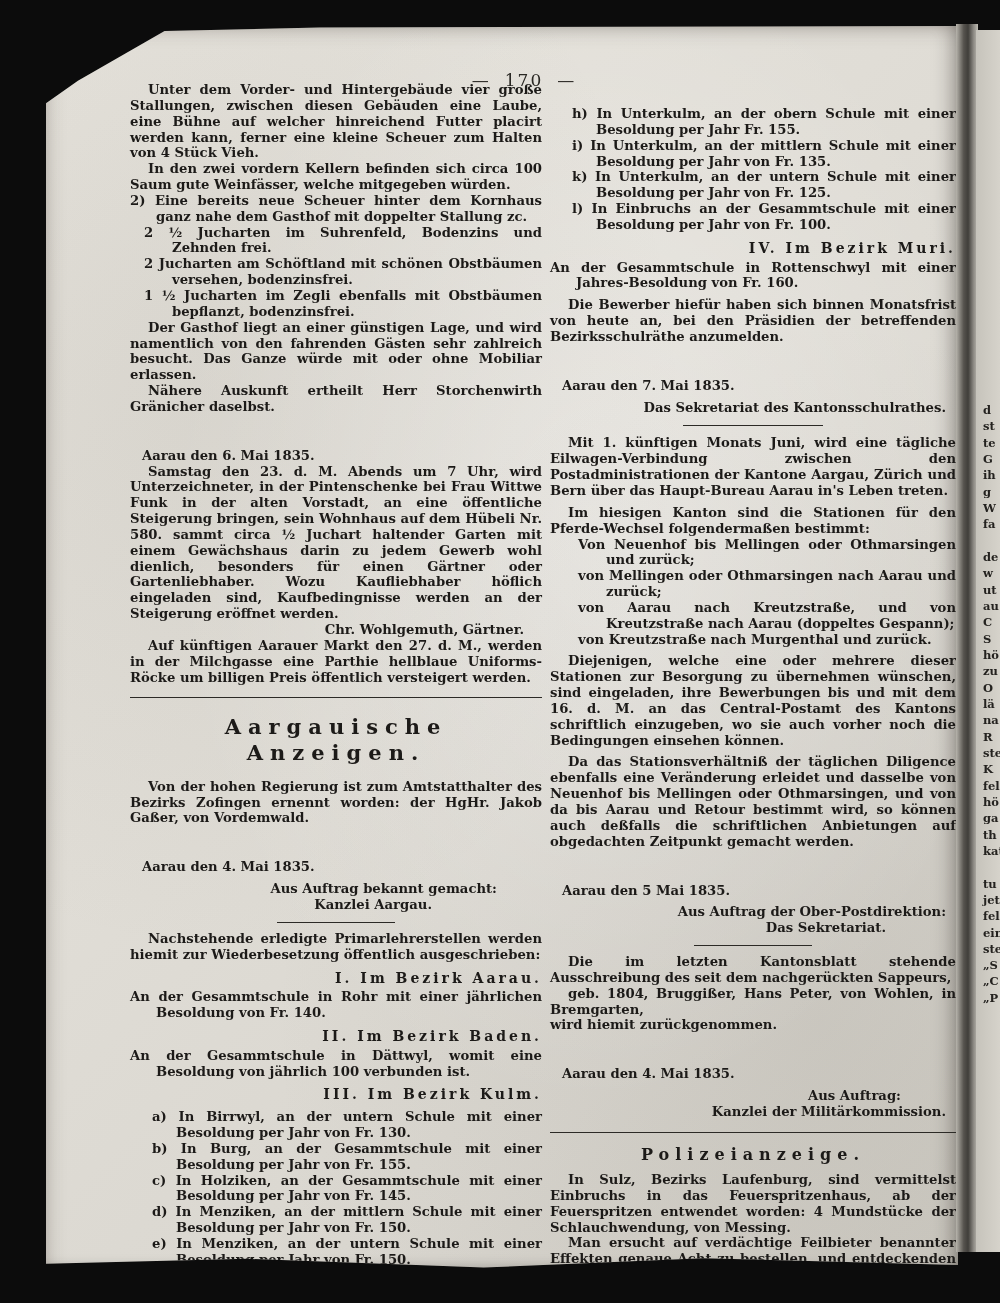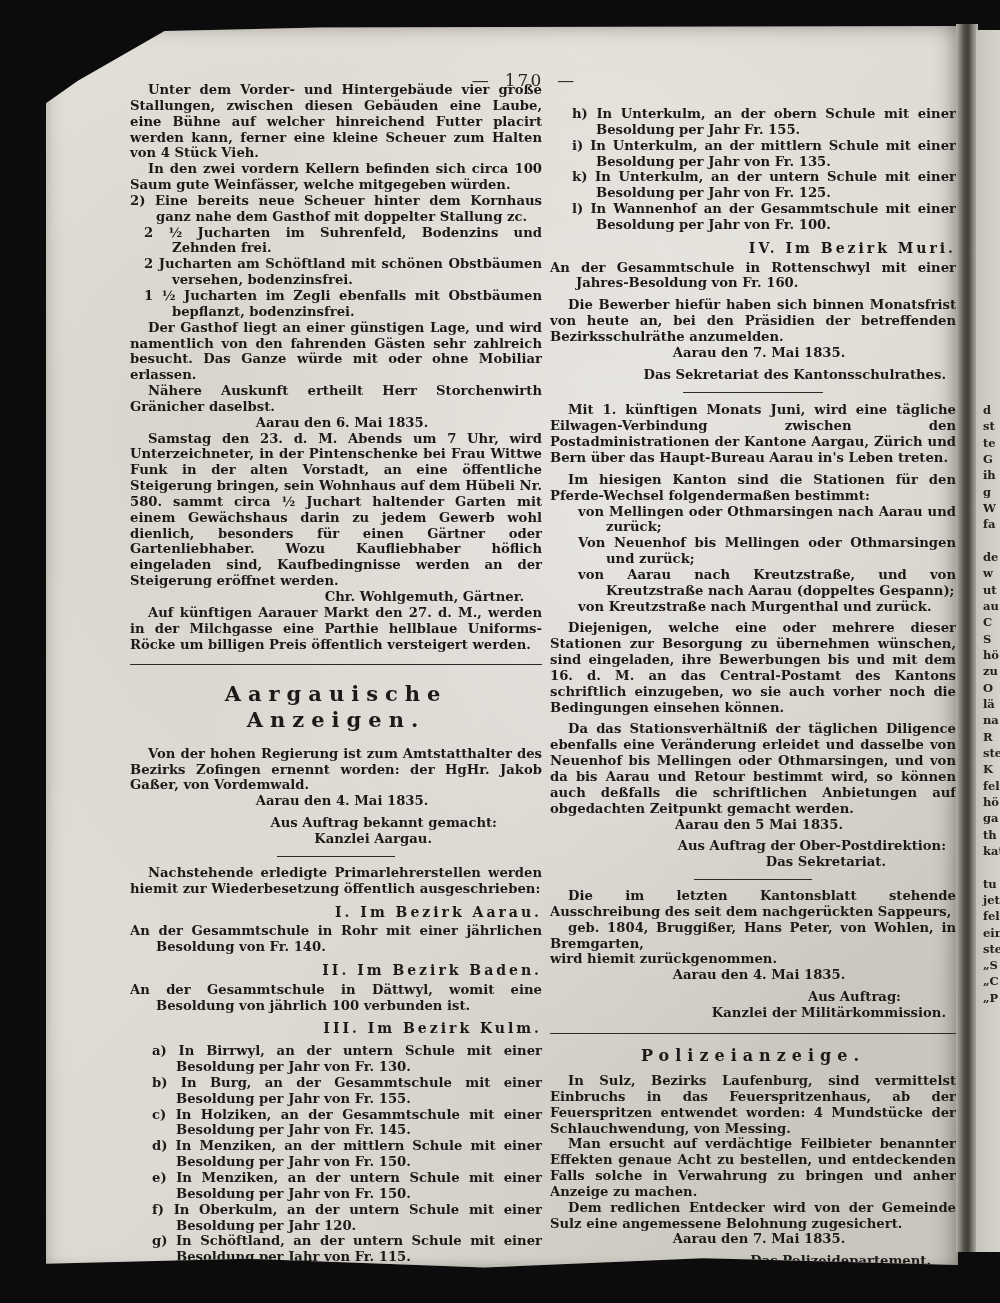--- a/index.html
+++ b/index.html
@@ -50,21 +50,21 @@
   .col{position:absolute;font-size:13.2px;line-height:1.2;font-weight:bold;
        text-align:justify;}
   .col-left{left:84px;top:56px;width:412px;}
   .col-right{left:504px;top:80px;width:406px;}
   p{margin:0;}
   .ind{text-indent:18px;}
   .hang{padding-left:26px;text-indent:-26px;}
   .item{padding-left:46px;text-indent:-24px;}
   .item-b{padding-left:42px;text-indent:-28px;}
   .station{padding-left:56px;text-indent:-28px;}
-  .date{text-indent:12px;text-align:center;}
+  .date{text-indent:12px;text-align:left;margin-top:33px;}
   .ra{text-align:right;}
   .pr10{padding-right:10px;}.pr18{padding-right:18px;}.pr25{padding-right:25px;}
   .pr45{padding-right:45px;}.pr55{padding-right:55px;}.pr70{padding-right:70px;}
   .pr80{padding-right:80px;}.pr110{padding-right:110px;}
   .gap6{margin-top:6px;}
   .bez-head{text-align:right;letter-spacing:3px;font-size:14px;margin:7px 0 3px;}
   .big-head{text-align:center;letter-spacing:7px;font-size:21px;margin:16px 0 14px;font-weight:bold;}
   .mid-head{text-align:center;letter-spacing:6px;font-size:16px;margin:12px 0 8px;font-weight:bold;}
   .rule-full{border:0;border-top:1.6px solid #2c2a26;margin:12px 0 0;}
   .rule-short{border:0;border-top:1.4px solid #2c2a26;width:118px;margin:9px auto 8px;}
@@ -113,34 +113,34 @@
     <p class="item"><span>d)</span> <span>In Menziken, an der mittlern Schule mit einer Besoldung per Jahr von Fr. 150.</span></p>
     <p class="item"><span>e)</span> <span>In Menziken, an der untern Schule mit einer Besoldung per Jahr von Fr. 150.</span></p>
     <p class="item"><span>f)</span> <span>In Oberkulm, an der untern Schule mit einer Besoldung per Jahr 120.</span></p>
     <p class="item"><span>g)</span> <span>In Schöftland, an der untern Schule mit einer Besoldung per Jahr von Fr. 115.</span></p>
   </div>
 
   <div class="col col-right">
     <p class="item"><span>h)</span> <span>In Unterkulm, an der obern Schule mit einer Besoldung per Jahr Fr. 155.</span></p>
     <p class="item"><span>i)</span> <span>In Unterkulm, an der mittlern Schule mit einer Besoldung per Jahr von Fr. 135.</span></p>
     <p class="item"><span>k)</span> <span>In Unterkulm, an der untern Schule mit einer Besoldung per Jahr von Fr. 125.</span></p>
-    <p class="item"><span>l)</span> <span>In Wannenhof an der Gesammtschule mit einer Besoldung per Jahr von Fr. 100.</span></p>
+    <p class="item"><span>l)</span> <span>In Einbruchs an der Gesammtschule mit einer Besoldung per Jahr von Fr. 100.</span></p>
 
     <div class="bez-head">IV. Im Bezirk Muri.</div>
     <p class="hang">An der Gesammtschule in Rottenschwyl mit einer Jahres-Besoldung von Fr. 160.</p>
     <p class="ind gap6">Die Bewerber hiefür haben sich binnen Monatsfrist von heute an, bei den Präsidien der betreffenden Bezirksschulräthe anzumelden.</p>
     <p class="date">Aarau den 7. Mai 1835.</p>
     <p class="ra pr10 gap6">Das Sekretariat des Kantonsschulrathes.</p>
 
     <hr class="rule-short2">
 
     <p class="ind">Mit 1. künftigen Monats Juni, wird eine tägliche Eilwagen-Verbindung zwischen den Postadministrationen der Kantone Aargau, Zürich und Bern über das Haupt-Bureau Aarau in's Leben treten.</p>
     <p class="ind gap6">Im hiesigen Kanton sind die Stationen für den Pferde-Wechsel folgendermaßen bestimmt:</p>
+    <p class="station">Von Neuenhof bis Mellingen oder Othmarsingen und zurück;</p>
     <p class="station">von Mellingen oder Othmarsingen nach Aarau und zurück;</p>
-    <p class="station">Von Neuenhof bis Mellingen oder Othmarsingen und zurück;</p>
     <p class="station">von Aarau nach Kreutzstraße, und von Kreutzstraße nach Aarau (doppeltes Gespann);</p>
     <p class="station">von Kreutzstraße nach Murgenthal und zurück.</p>
     <p class="ind gap6">Diejenigen, welche eine oder mehrere dieser Stationen zur Besorgung zu übernehmen wünschen, sind eingeladen, ihre Bewerbungen bis und mit dem 16. d. M. an das Central-Postamt des Kantons schriftlich einzugeben, wo sie auch vorher noch die Bedingungen einsehen können.</p>
     <p class="ind gap6">Da das Stationsverhältniß der täglichen Diligence ebenfalls eine Veränderung erleidet und dasselbe von Neuenhof bis Mellingen oder Othmarsingen, und von da bis Aarau und Retour bestimmt wird, so können auch deßfalls die schriftlichen Anbietungen auf obgedachten Zeitpunkt gemacht werden.</p>
     <p class="date">Aarau den 5 Mai 1835.</p>
     <p class="ra pr10 gap6">Aus Auftrag der Ober-Postdirektion:</p>
     <p class="ra pr70">Das Sekretariat.</p>
 
     <hr class="rule-short">
 

